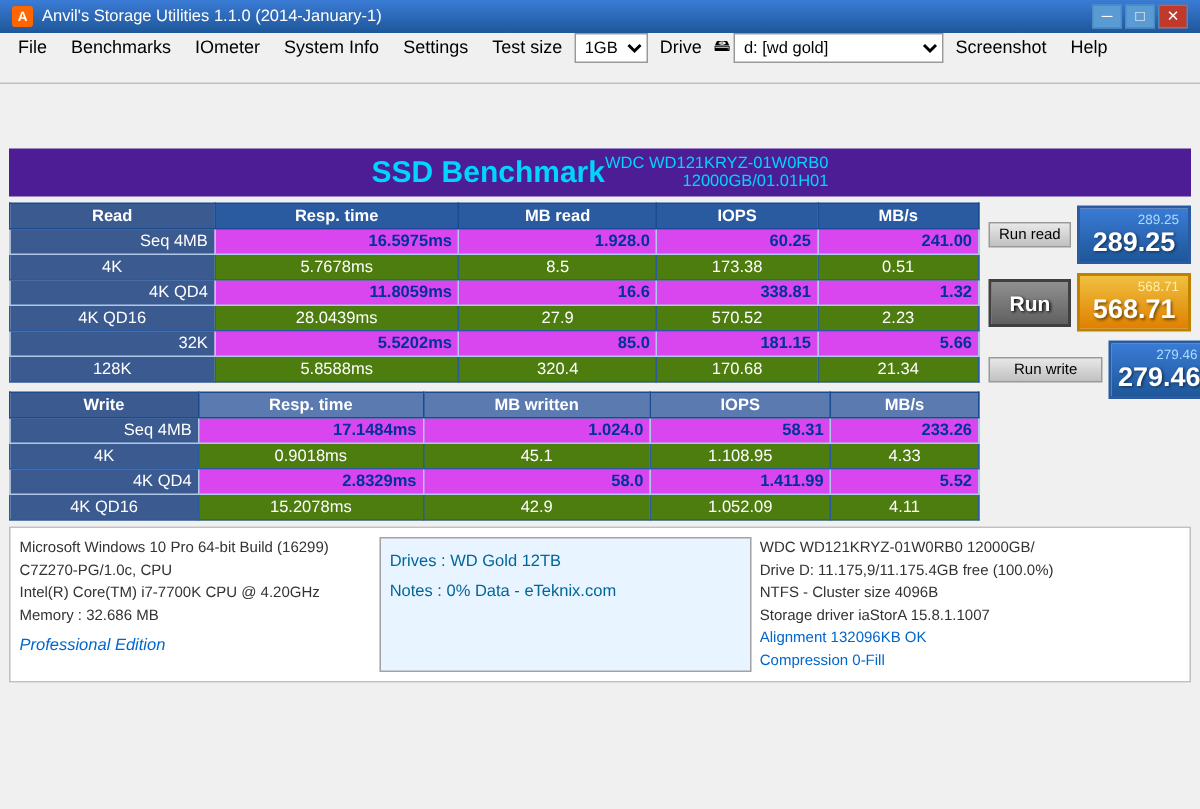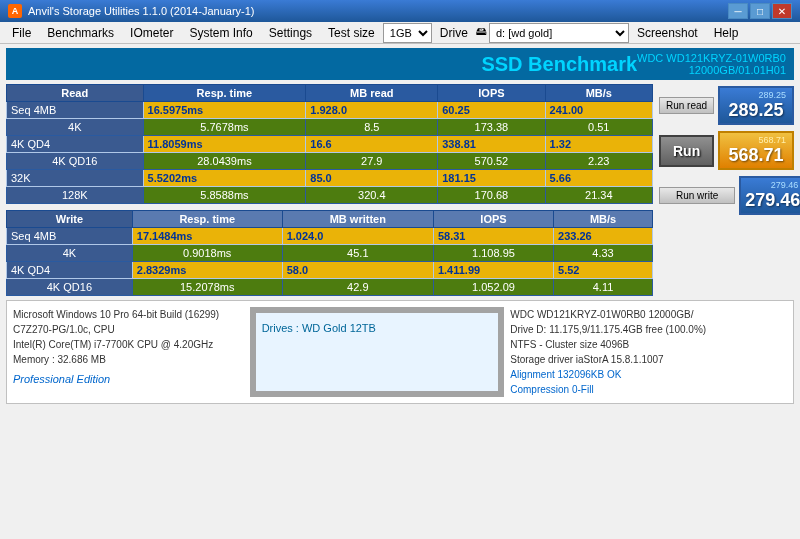--- a/index.html
+++ b/index.html
@@ -52,23 +52,23 @@
       display: flex;
       align-items: center;
       justify-content: center;
       cursor: pointer;
     }
     .title-bar-btn.close { background: #c0392b; }
 
     
     .menu-bar {
       background: #f0f0f0;
-      height: 22px;
-      display: flex;
-      align-items: center;
+      height: 34px;
+      display: flex;
+      align-items: flex-start;
       border-bottom: 1px solid #c0c0c0;
       padding: 0 4px;
     }
     .menu-item {
       padding: 2px 8px;
       cursor: pointer;
       font-size: 12px;
       color: #000;
     }
     .toolbar-select {
@@ -83,28 +83,29 @@
     }
 
     
     .main-content {
       background: #f0f0f0;
       padding: 4px 6px;
     }
 
     
     .ssd-header {
-      background: #0369a1;
+      background: #4c1d95;
       color: #00d4ff;
       font-size: 20px;
       font-weight: bold;
       padding: 4px 8px;
       display: flex;
-      justify-content: flex-end;
+      justify-content: center;
       align-items: center;
+      margin-top: 39px;
     }
     .ssd-header-right {
       font-size: 11px;
       color: #00d4ff;
       text-align: right;
       font-weight: normal;
     }
 
     
     .bench-area {
@@ -140,23 +141,23 @@
       background: #1a3a80;
     }
     .table-row-dark td {
       background: #4d7c0f;
       color: white;
       text-align: center;
       padding: 2px 4px;
       border: 1px solid #2a5aa0;
     }
     .table-row-light td {
-      background: #eab308;
+      background: #d946ef;
       color: #000;
-      text-align: left;
+      text-align: right;
       padding: 2px 4px;
       border: 1px solid #b0c8e8;
     }
     .label-cell {
       background: #3a5a90 !important;
       color: white !important;
       text-align: center;
       padding-right: 4px !important;
     }
     .highlight-cell {
@@ -232,21 +233,21 @@
       font-size: 10px;
     }
     .bottom-left {
       flex: 1;
       color: #333;
       line-height: 1.5;
     }
     .bottom-center {
       flex: 1;
       background: #e8f4ff;
-      border: 6px solid #a3a3a3;
+      border: 1px solid #a3a3a3;
       padding: 6px;
       color: #006699;
       font-size: 11px;
       display: flex;
       flex-direction: column;
       justify-content: flex-start;
       line-height: 1.8;
     }
     .bottom-right {
       flex: 1.2;
@@ -444,20 +445,21 @@
       <div>Microsoft Windows 10 Pro 64-bit Build (16299)</div>
       <div>C7Z270-PG/1.0c, CPU</div>
       <div>Intel(R) Core(TM) i7-7700K CPU @ 4.20GHz</div>
       <div>Memory : 32.686 MB</div>
       <div style="margin-top:4px;">
         <span class="professional-edition">Professional Edition</span>
       </div>
     </div>
     <div class="bottom-center">
       <div>Drives : WD Gold 12TB</div>
+      <div>Notes : 0% Data - eTeknix.com</div>
     </div>
     <div class="bottom-right">
       <div>WDC WD121KRYZ-01W0RB0 12000GB/</div>
       <div>Drive D: 11.175,9/11.175.4GB free (100.0%)</div>
       <div>NTFS - Cluster size 4096B</div>
       <div>Storage driver  iaStorA 15.8.1.1007</div>
       <div class="link-color">Alignment 132096KB OK</div>
       <div class="link-color">Compression 0-Fill</div>
     </div>
   </div>

